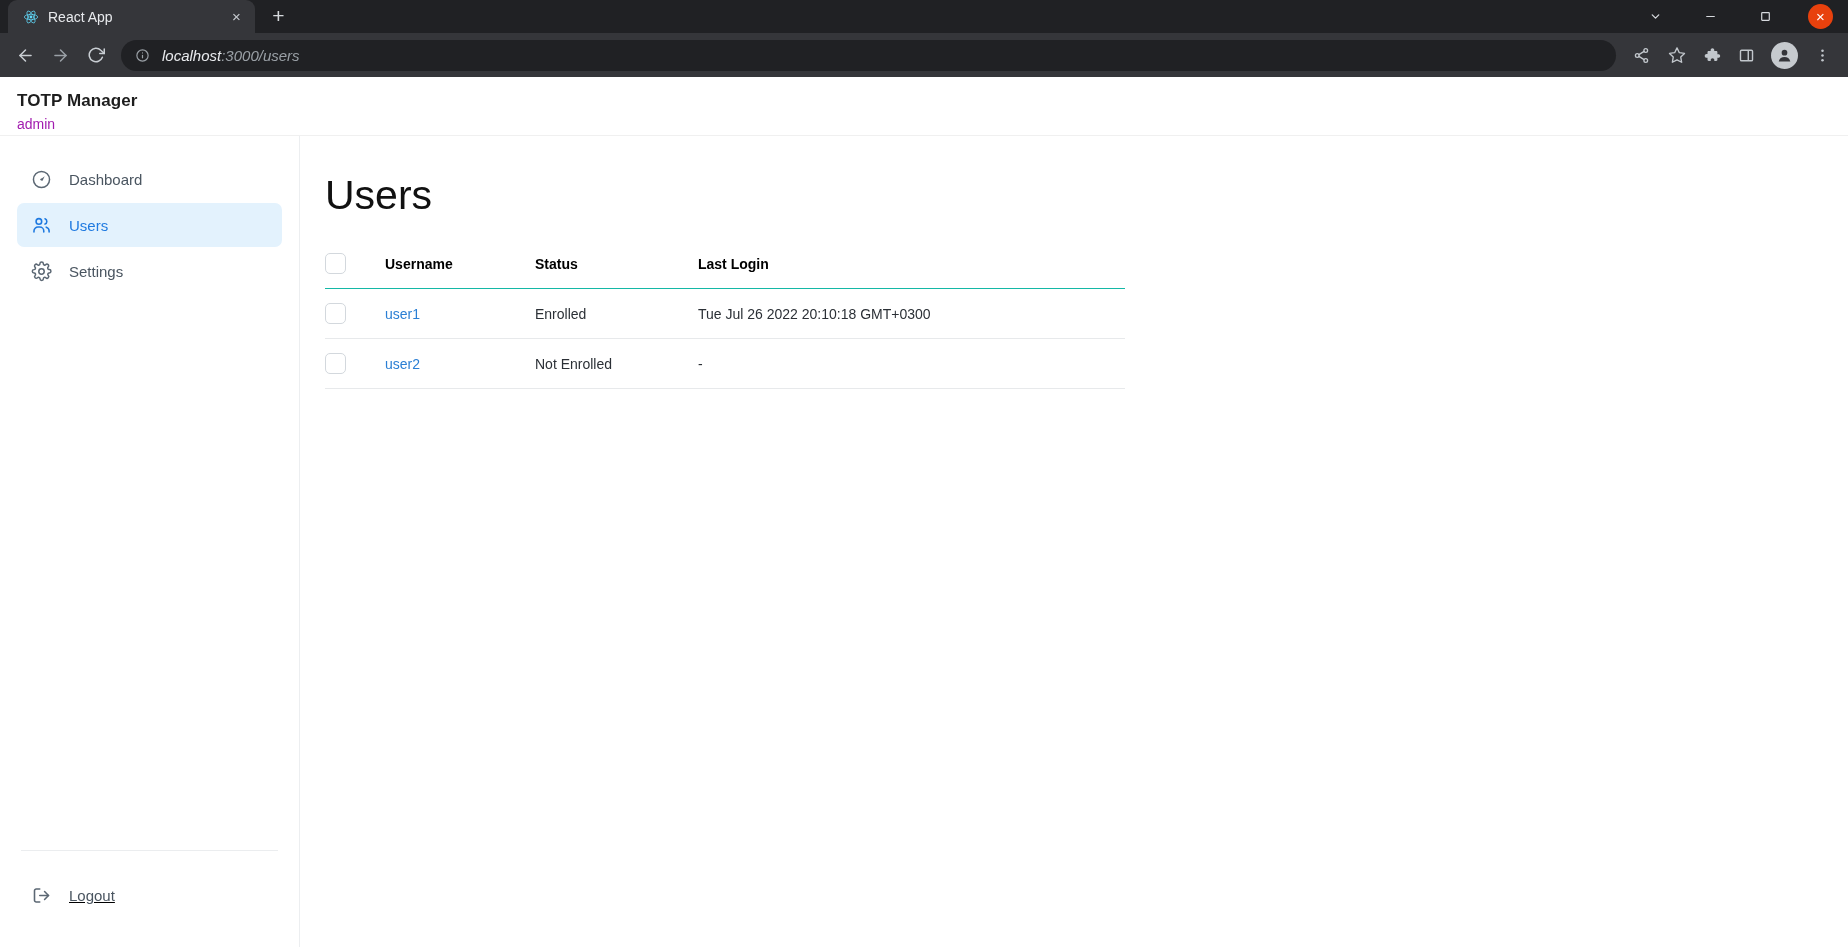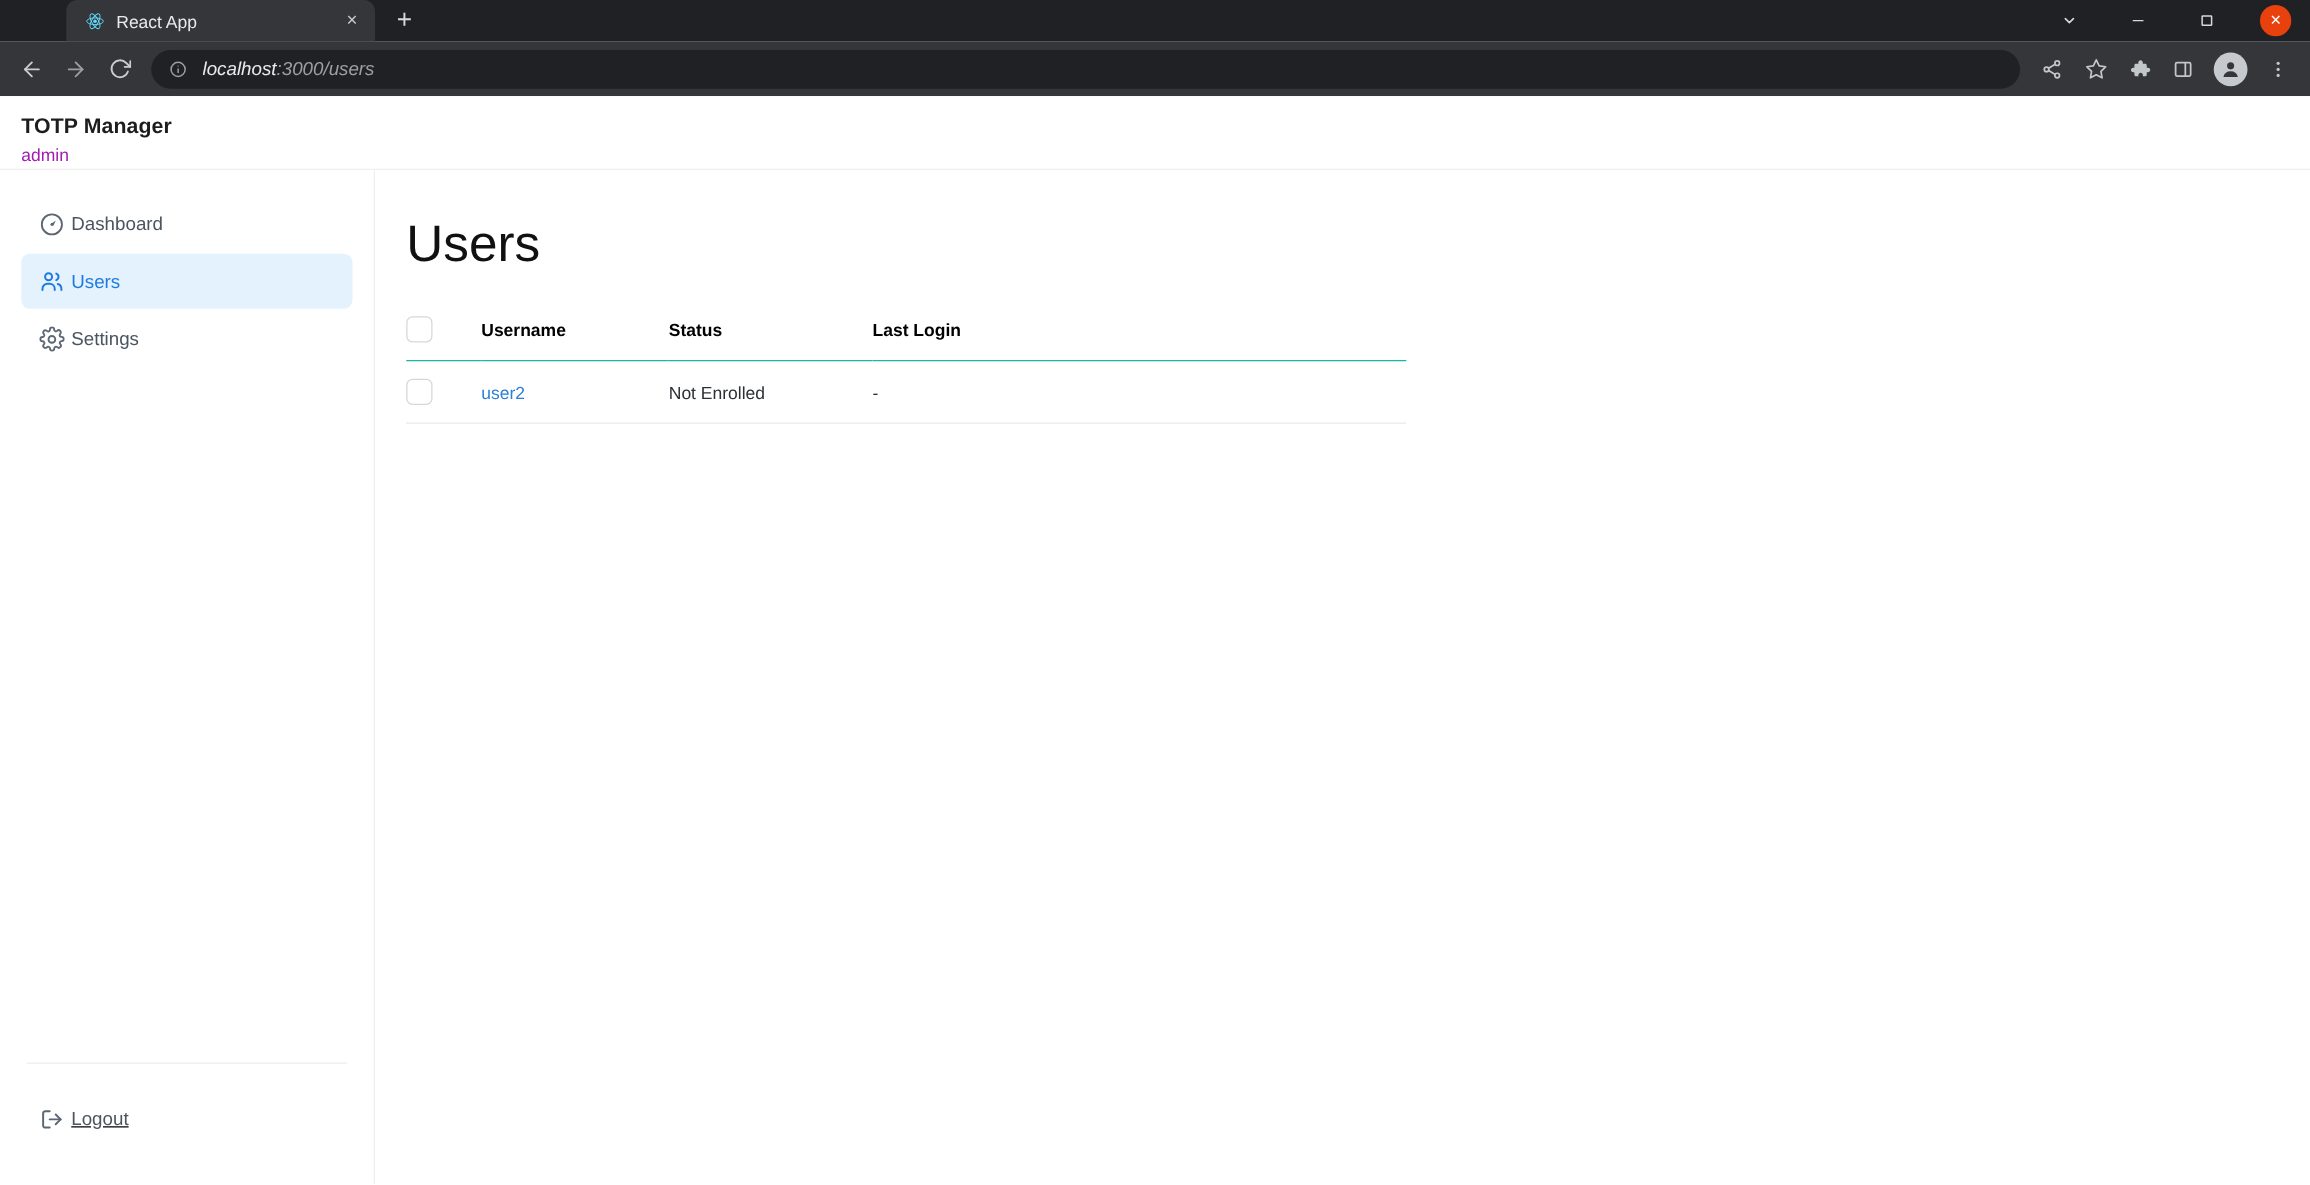--- a/index.html
+++ b/index.html
@@ -25,21 +25,20 @@
   .tab {
     height: 33px;
     width: 247px;
     background: #35363a;
     border-radius: 9px 9px 0 0;
     display: flex;
     align-items: center;
     padding: 0 9px 0 14px;
     gap: 9px;
     position: relative;
-    margin-left: 45px;
   }
   .tab-favicon {
     width: 17px; height: 17px;
     flex: 0 0 17px;
     display: flex; align-items: center; justify-content: center;
   }
   .tab-title {
     flex: 1;
     color: #e8eaed;
     font-size: 14px;
@@ -172,21 +171,21 @@
     border-right: 1px solid #eceef0;
     display: flex;
     flex-direction: column;
     padding: 21px 17px 0 17px;
     background: #fff;
   }
   .nav-item {
     height: 44px;
     display: flex;
     align-items: center;
-    gap: 5px;
+    gap: 17px;
     padding: 0 13px;
     border-radius: 7px;
     color: #4a5560;
     font-size: 15px;
     margin-bottom: 2px;
   }
   .nav-item .nav-icon {
     width: 22px; height: 22px;
     flex: 0 0 22px;
     display: flex; align-items: center; justify-content: center;
@@ -486,20 +485,30 @@
               <th class="col-status">Status</th>
               <th class="col-login">Last Login</th>
             </tr>
           </thead>
           <tbody>
             <tr>
               <td class="col-check">
                 <span class="cbx"></span>
               </td>
               <td class="col-user">
+                <a class="user-link" href="#">user1</a>
+              </td>
+              <td class="col-status">Enrolled</td>
+              <td class="col-login">Tue Jul 26 2022 20:10:18 GMT+0300</td>
+            </tr>
+            <tr>
+              <td class="col-check">
+                <span class="cbx"></span>
+              </td>
+              <td class="col-user">
                 <a class="user-link" href="#">user2</a>
               </td>
               <td class="col-status">Not Enrolled</td>
               <td class="col-login">-</td>
             </tr>
           </tbody>
         </table>
       </main>
     </div>
   </div>

